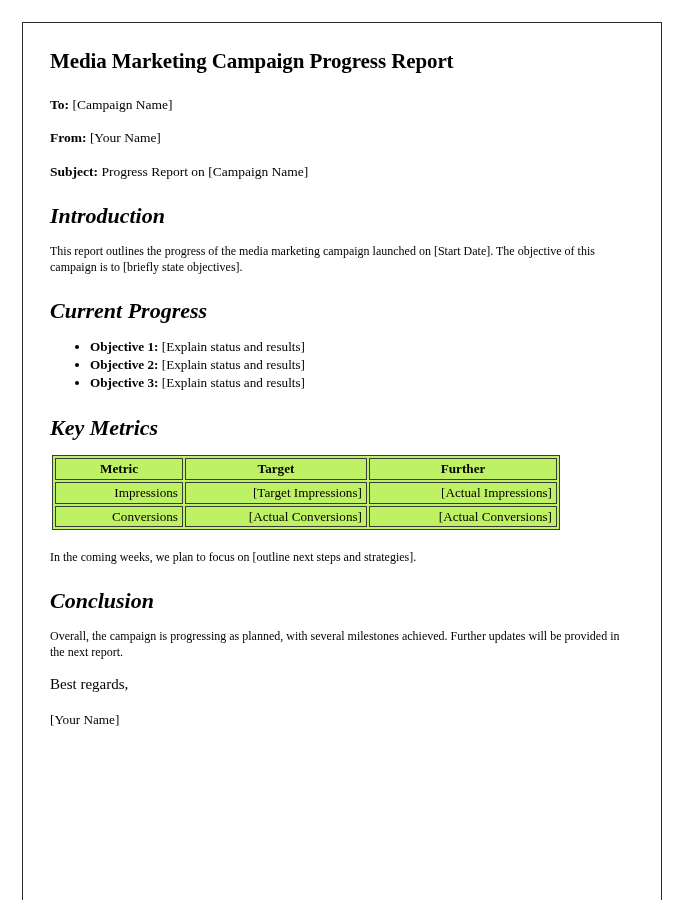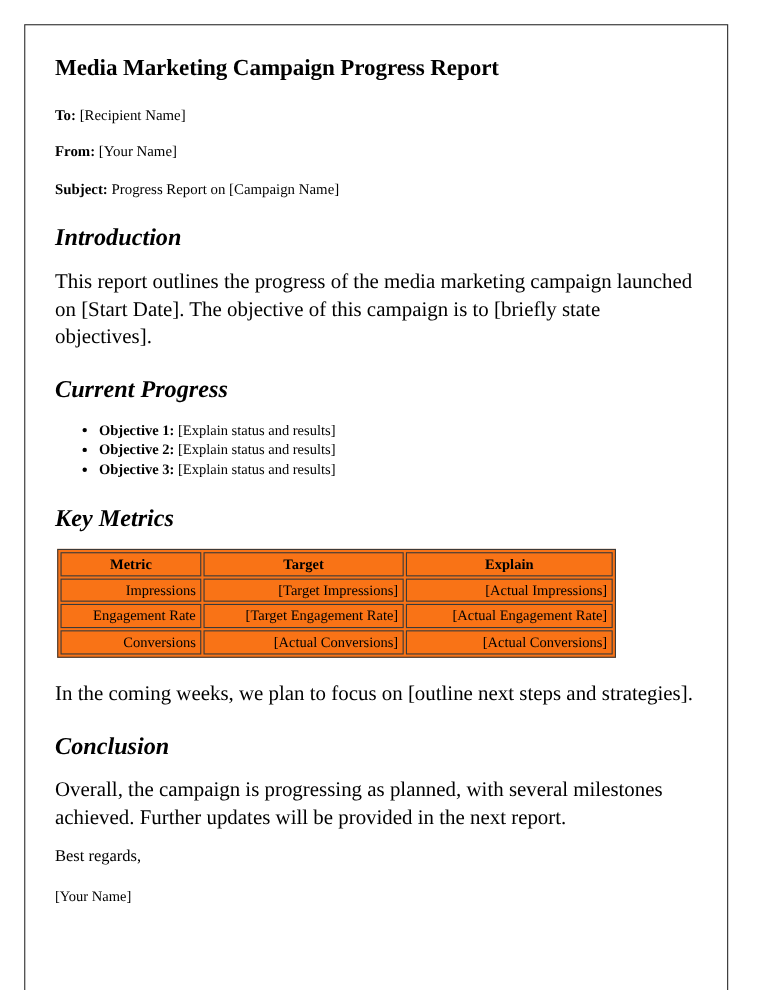--- a/index.html
+++ b/index.html
@@ -44,21 +44,21 @@
     font-weight: bold;
   }
   h2.section {
     font-size: 22px;
     line-height: 1.2;
     font-weight: bold;
     margin: 22px 0 14px 0;
     font-style: italic;
   }
   p.body {
-    font-size: 19px;
+    font-size: 12px;
     line-height: 1.33;
     margin: 0 0 14px 0;
     text-align: left;
   }
   ul.objectives {
     margin: 0 0 10px 0;
     padding-left: 40px;
     list-style-type: disc;
   }
   ul.objectives li {
@@ -68,21 +68,21 @@
   }
   ul.objectives li .lbl {
     font-weight: bold;
   }
   table.metrics {
     border-collapse: separate;
     border-spacing: 2px;
     border: 1px solid #3a3a3a;
     margin: 0 0 6px 2px;
     font-size: 13.2px;
-    background: #f97316;
+    background: #bef264;
   }
   table.metrics th,
   table.metrics td {
     border: 1px solid #3a3a3a;
     padding: 1px 4px;
     line-height: 1.35;
     white-space: nowrap;
   }
   table.metrics th {
     font-weight: bold;
@@ -110,21 +110,21 @@
 <body>
 
 <div id="page">
   <div id="doc">
 
     <h1 class="doc-title">Media Marketing Campaign Progress Report</h1>
 
 
     <p class="meta-line">
       <span class="lbl">To:</span>
-      <span>[Recipient Name]</span>
+      <span>[Campaign Name]</span>
     </p>
 
     <p class="meta-line">
       <span class="lbl">From:</span>
       <span>[Your Name]</span>
     </p>
 
     <p class="meta-line">
       <span class="lbl">Subject:</span>
       <span>Progress Report on [Campaign Name]</span>
@@ -148,33 +148,28 @@
         <span>[Explain status and results]</span>
       </li>
     </ul>
 
     <h2 class="section">Key Metrics</h2>
     <table class="metrics">
       <thead>
         <tr>
           <th class="col-metric">Metric</th>
           <th class="col-target">Target</th>
-          <th class="col-actual">Explain</th>
+          <th class="col-actual">Further</th>
         </tr>
       </thead>
       <tbody>
         <tr>
           <td>Impressions</td>
           <td>[Target Impressions]</td>
           <td>[Actual Impressions]</td>
-        </tr>
-        <tr>
-          <td>Engagement Rate</td>
-          <td>[Target Engagement Rate]</td>
-          <td>[Actual Engagement Rate]</td>
         </tr>
         <tr>
           <td>Conversions</td>
           <td>[Actual Conversions]</td>
           <td>[Actual Conversions]</td>
         </tr>
       </tbody>
     </table>
     <div class="spacer-after-table"></div>
 

